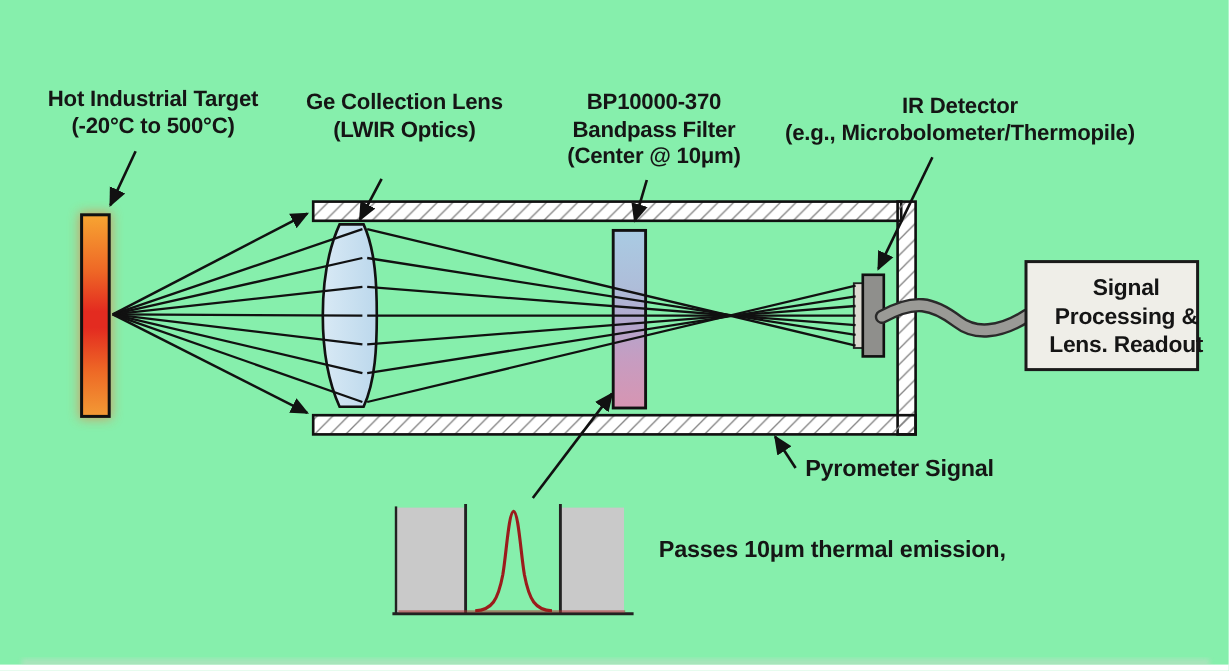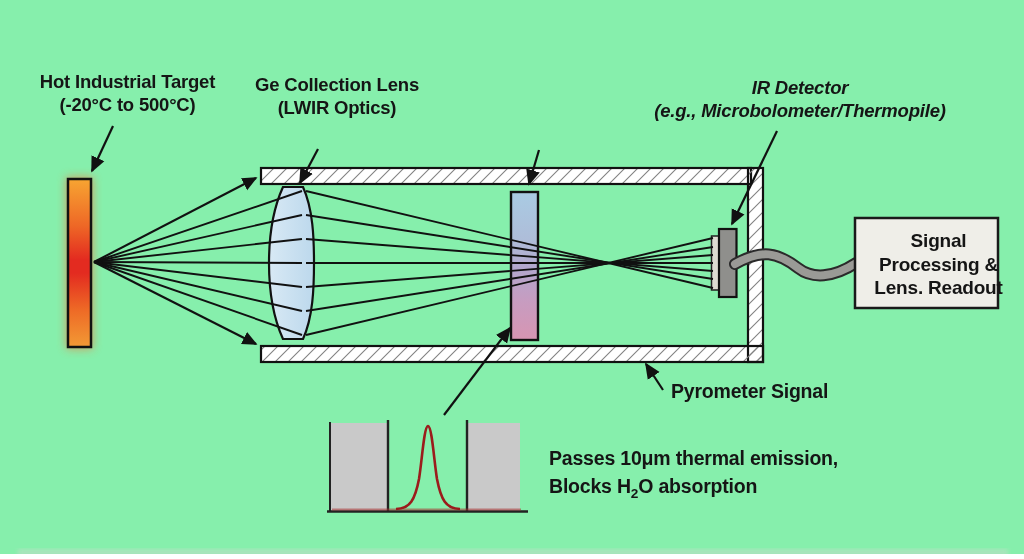--- a/index.html
+++ b/index.html
@@ -133,38 +133,42 @@
   <div class="lbl" style="left:30px;top:71px;width:195px;">
     <span class="ln">Hot Industrial Target</span>
     <span class="ln">(-20°C to 500°C)</span>
   </div>
 
   <div class="lbl" style="left:242px;top:74px;width:190px;">
     <span class="ln">Ge Collection Lens</span>
     <span class="ln">(LWIR Optics)</span>
   </div>
 
+  <div class="lbl" style="left:455px;top:74px;width:180px;">
+    <span class="ln">BP10000-370</span>
+    <span class="ln">Bandpass Filter</span>
+    <span class="ln">(Center @ 10μm)</span>
+  </div>
 
-  <div class="lbl" style="left:645px;top:77px;width:310px;font-style:italic;">
+  <div class="lbl" style="left:645px;top:77px;width:310px;">
     <span class="ln">IR Detector</span>
     <span class="ln">(e.g., Microbolometer/Thermopile)</span>
   </div>
 
   <div class="lbl signal" style="left:857px;top:229px;width:139px;margin-left:12px;">
     <span class="ln">Signal</span>
     <span class="ln">Processing &amp;</span>
     <span class="ln">Lens. Readout</span>
   </div>
 
   <div class="lbl pyro left" style="left:671px;top:380px;width:185px;">
     <span class="ln">Pyrometer Signal</span>
   </div>
 
   <div class="lbl note left" style="left:549px;top:445px;width:305px;">
     <span class="ln">Passes 10μm thermal emission,</span>
-    <span class="ln"><span>Blocks H</span><sub>2</sub><span>O absorption</span></span>
   </div>
 
   <div class="lbl xlab" style="left:393px;top:513px;width:72px;margin-top:42px;">
     <span class="ln">10μm</span>
   </div>
 
 </div>
 
 </body></html>

